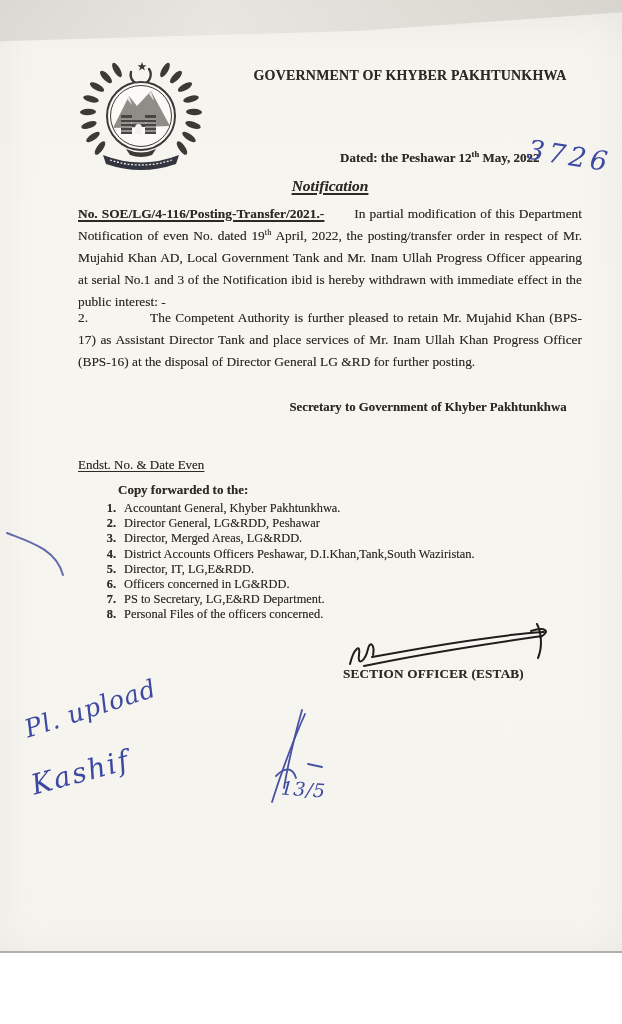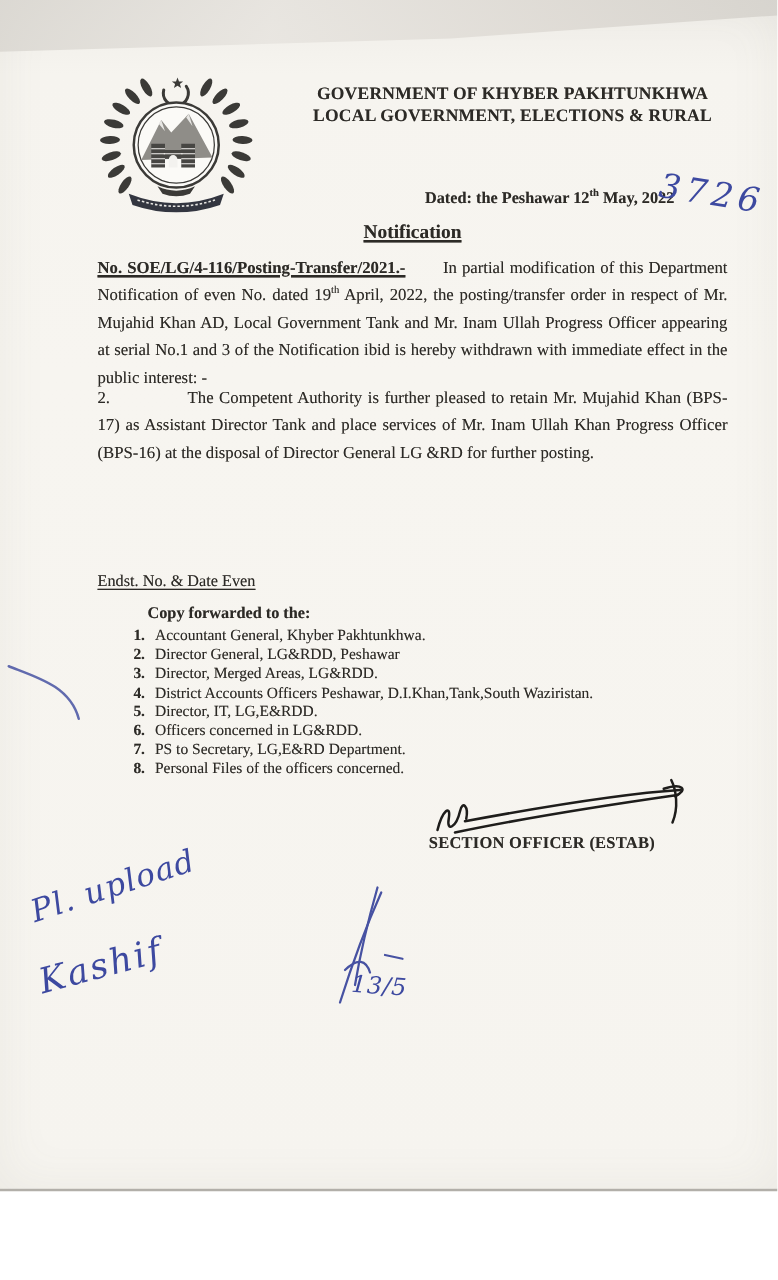--- a/index.html
+++ b/index.html
@@ -19,21 +19,21 @@
     opacity: 0.85;
   }
   .txt { text-shadow: 0 0 0.5px rgba(40,36,30,0.45); }
 
   .header-block { position: absolute; left: 248px; top: 67px; width: 324px; text-align: center; }
   .header-line { font-weight: bold; font-size: 14px; line-height: 17.5px; letter-spacing: 0.2px; }
 
   .date-line { position: absolute; left: 340px; top: 150px; width: 200px; font-size: 13px; text-align: left; font-weight: bold; }
   sup.th { vertical-align: super; font-size: 8.5px; line-height: 0; }
 
-  .notif-title-wrap { position: absolute; left: 78px; top: 177px; width: 504px; text-align: center; }
+  .notif-title-wrap { position: absolute; left: 78px; top: 177px; width: 504px; text-align: center; font-style: italic; }
   .notif-title {
     display: inline-block; font-weight: bold; font-size: 15.5px;
     text-decoration: underline; text-decoration-thickness: 2px; text-underline-offset: 2px;
   }
 
   .para { position: absolute; left: 78px; width: 504px; font-size: 13.4px; line-height: 22px; text-align: justify; }
   .para1 { top: 203px; }
   .para2 { top: 307px; }
   .ref-bold { font-weight: bold; text-decoration: underline; text-decoration-thickness: 1.5px; text-underline-offset: 2px; }
   .gap1 { display: inline-block; width: 30px; }
@@ -121,36 +121,36 @@
     </g>
 
     <path d="M50,91 q15,7 30,0 l-4,6 q-11,4 -22,0 Z" fill="#3b3a37"></path>
 
     <path d="M27,97 q38,15 76,0 l-3,9 q-35,12 -70,0 Z" fill="#333640"></path>
     <path d="M34,102 q31,10 62,0" fill="none" stroke="#e9e8e4" stroke-width="1.3" stroke-dasharray="2 1.6"></path>
   </svg>
 
   <div class="header-block">
     <div class="header-line txt">GOVERNMENT OF KHYBER PAKHTUNKHWA</div>
-    <div class="header-line txt">LOCAL GOVERNMENT, ELECTIONS &amp; RURAL</div>
   </div>
 
   <div class="date-line txt"><span>Dated: the Peshawar 12</span><sup class="th">th</sup><span> May, 2022</span></div>
 
   <div class="diary-number ink">3726</div>
 
   <div class="notif-title-wrap">
     <span class="notif-title txt">Notification</span>
   </div>
 
   <div class="para para1 txt"><span class="ref-bold">No. SOE/LG/4-116/Posting-Transfer/2021.-</span><span class="gap1"></span><span>In partial modification of this Department Notification of even No. dated 19</span><sup class="th">th</sup><span> April, 2022, the posting/transfer order in respect of Mr. Mujahid Khan AD, Local Government Tank and Mr. Inam Ullah Progress Officer appearing at serial No.1 and 3 of the Notification ibid is hereby withdrawn with immediate effect in the public interest: -</span></div>
 
   <div class="para para2 txt"><span>2.</span><span class="gap2"></span><span>The Competent Authority is further pleased to retain Mr. Mujahid Khan (BPS-17) as Assistant Director Tank and place services of Mr. Inam Ullah Khan Progress Officer (BPS-16) at the disposal of Director General LG &amp;RD for further posting.</span></div>
 
   <div class="signatory txt">
+    <div>Secretary to Government of Khyber Pakhtunkhwa</div>
   </div>
 
   <div class="endst-heading txt">Endst. No. &amp; Date Even</div>
   <div class="copy-label txt">Copy forwarded to the:</div>
 
   <div class="fwd-list">
     <div class="fwd-row txt">
         <span class="fwd-num">1.</span>
         <span class="fwd-text">Accountant General, Khyber Pakhtunkhwa.</span>
       </div>

